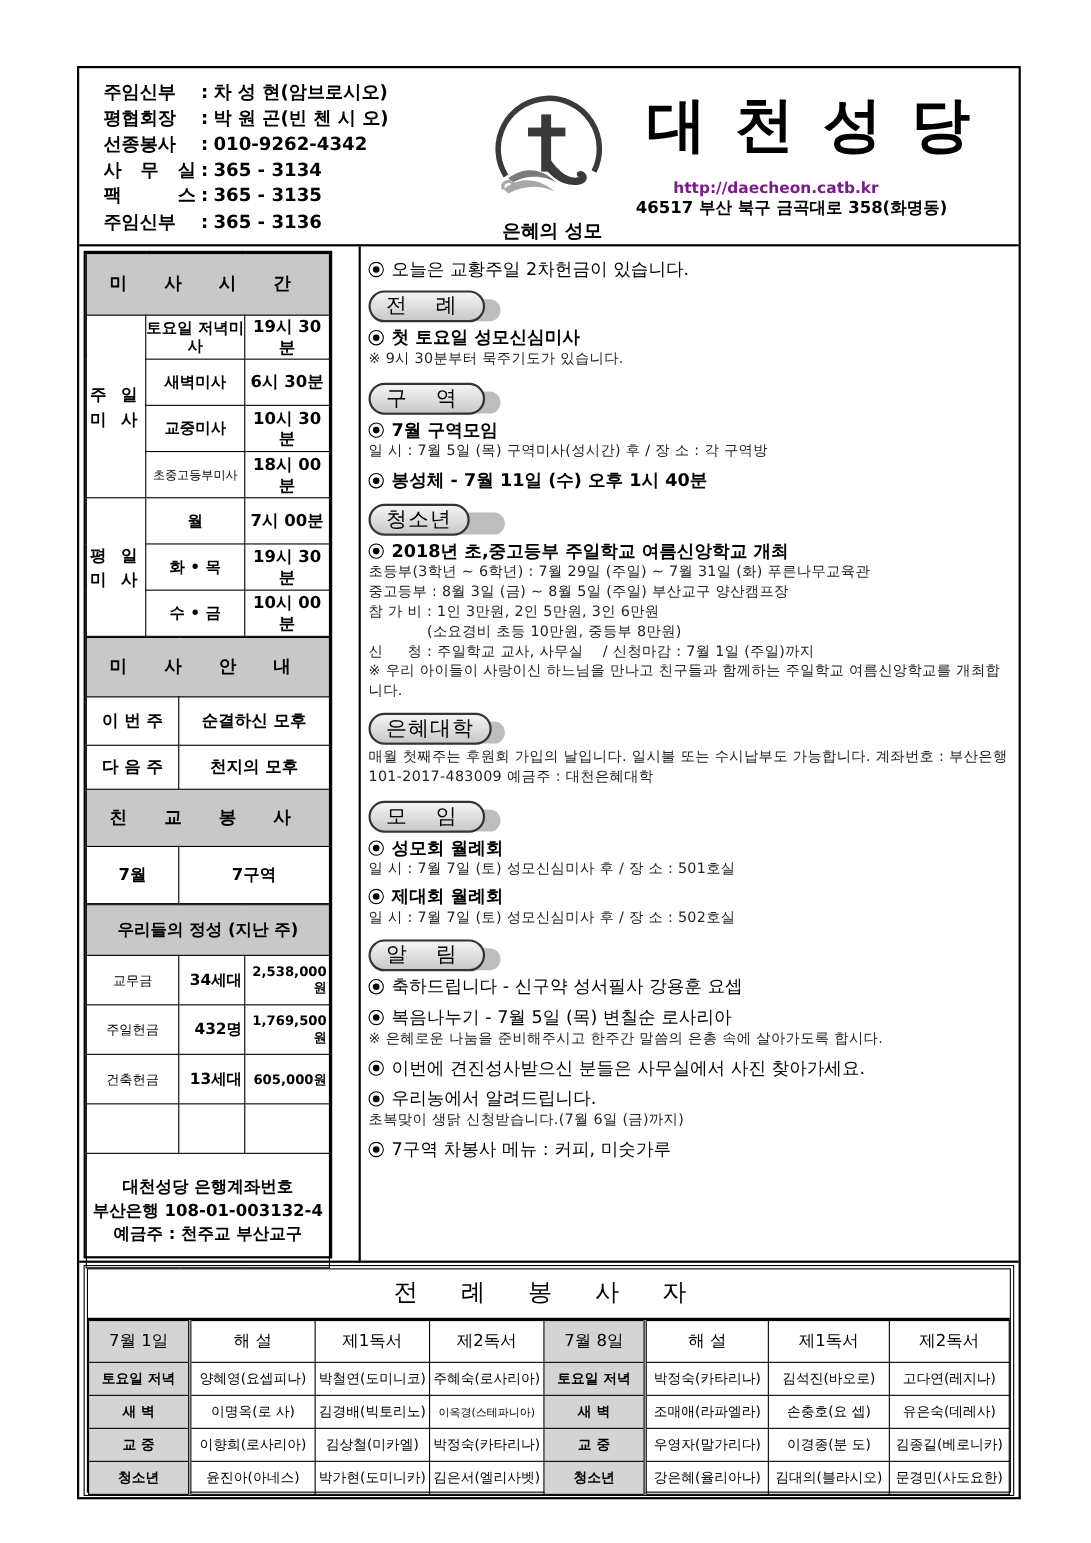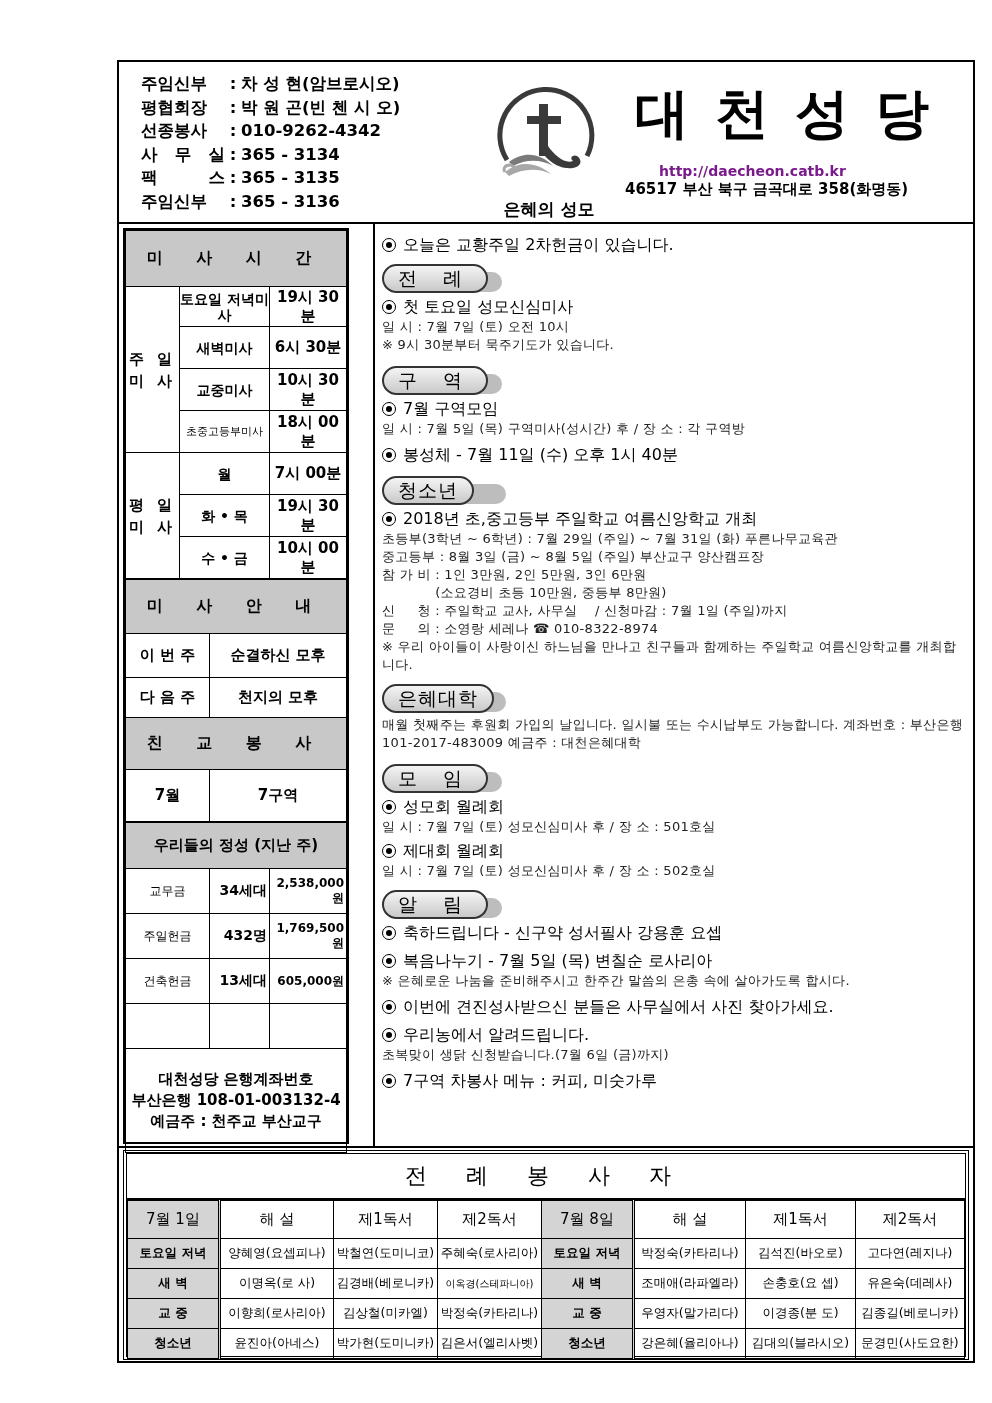--- a/index.html
+++ b/index.html
@@ -1,19 +1,19 @@
 <!DOCTYPE html>
 <html><head>
 <meta charset="utf-8">
 <style>
   * { box-sizing: border-box; margin: 0; padding: 0; }
   html, body { width: 992px; height: 1403px; background: #ffffff; }
   body { position: relative; font-family: "DejaVu Sans", "Liberation Sans", sans-serif; color: #000; overflow: hidden; }
 
-  #page { position: absolute; left: 70px; top: 60px; width: 858px; height: 1303px; border: 2px solid #000; margin-left: 47px; }
+  #page { position: absolute; left: 70px; top: 60px; width: 858px; height: 1303px; border: 2px solid #000; }
 
   
   #header { position: absolute; left: 0; top: 0; width: 854px; height: 162px; border-bottom: 2px solid #000; }
   #contact { position: absolute; left: 22px; top: 10px; font-size: 16.5px; font-weight: bold; line-height: 23.5px; }
   #contact .row { display: flex; white-space: nowrap; }
   #contact .lbl { width: 84px; display: inline-block; text-align: justify; text-align-last: justify; }
   #contact .sep { width: 16px; text-align: center; display: inline-block; }
   #logo { position: absolute; left: 360px; top: 20px; width: 140px; height: 140px; }
   #logo svg { position: absolute; left: 10px; top: 4px; }
   #logo-caption { position: absolute; left: 0; top: 116px; width: 140px; text-align: center; font-size: 17px; font-weight: bold; }
@@ -30,21 +30,21 @@
   .mass-type { font-size: 14px; line-height: 16px; }
   .mass-time { font-size: 15px; }
   .grp { font-size: 15px; line-height: 22px; letter-spacing: 4px; }
   .small-lbl { font-size: 11px; font-weight: normal !important; }
   .off-lbl { font-size: 12px; font-weight: normal !important; }
   .bank-info { font-size: 15px; line-height: 21px; padding: 20px 0; }
 
   
   #right { position: absolute; left: 257px; top: 166px; width: 595px; height: 916px; padding: 6px 6px 0 6px; font-family: "DejaVu Sans", sans-serif; }
   .bullet-line { font-size: 16px; line-height: 22px; white-space: nowrap; display: flex; align-items: center; }
-  .bullet-line.bold { font-weight: normal; text-align: right; }
+  .bullet-line.bold { font-weight: bold; text-align: right; }
   .bullet { display: inline-block; width: 14px; height: 14px; border: 1.5px solid #000; border-radius: 50%; position: relative; margin-right: 7px; flex: none; }
   .bullet::after { content: ""; position: absolute; left: 2.5px; top: 2.5px; width: 6px; height: 6px; border-radius: 50%; background: #000; }
   .detail { font-size: 13px; line-height: 18px; color: #222; white-space: nowrap; letter-spacing: 0.3px; }
   .detail.wrap { white-space: normal; }
   .pill-wrap { position: relative; height: 34px; margin-top: 6px; }
   .pill { position: absolute; left: 0; top: 2px; height: 29px; padding: 0 14px; border: 2px solid #333; border-radius: 15px; background: linear-gradient(#f4f4f4, #c9c9c9); font-size: 19px; line-height: 25px; letter-spacing: 10px; z-index: 2; }
   .pill-shadow { position: absolute; top: 10px; height: 20px; border-radius: 10px; background: #bdbdbd; z-index: 1; }
   .gap4 { height: 4px; }
   .gap6 { height: 6px; }
 
@@ -234,21 +234,20 @@
       </div>
 
     <div class="pill-wrap">
         <div class="pill-shadow" style="left:70px;width:50px"></div>
         <div class="pill">전 례</div>
       </div>
     <div class="bullet-line bold">
         <span class="bullet"></span>
         <span>첫 토요일 성모신심미사</span>
       </div>
-    <div class="detail">일 시 : 7월 7일 (토) 오전 10시</div>
     <div class="detail">※ 9시 30분부터 묵주기도가 있습니다.</div>
 
     <div class="pill-wrap" style="margin-top:10px">
         <div class="pill-shadow" style="left:70px;width:50px"></div>
         <div class="pill">구 역</div>
       </div>
     <div class="bullet-line bold">
         <span class="bullet"></span>
         <span>7월 구역모임</span>
       </div>
@@ -265,21 +264,20 @@
       </div>
     <div class="bullet-line bold">
         <span class="bullet"></span>
         <span>2018년 초,중고등부 주일학교 여름신앙학교 개최</span>
       </div>
     <div class="detail">초등부(3학년 ~ 6학년) : 7월 29일 (주일) ~ 7월 31일 (화) 푸른나무교육관</div>
     <div class="detail">중고등부 : 8월 3일 (금) ~ 8월 5일 (주일)   부산교구 양산캠프장</div>
     <div class="detail">참 가 비 : 1인 3만원, 2인  5만원, 3인  6만원</div>
     <div class="detail" style="white-space:pre">            (소요경비 초등 10만원, 중등부 8만원)</div>
     <div class="detail" style="white-space:pre">신     청 : 주일학교 교사, 사무실    / 신청마감 : 7월 1일 (주일)까지</div>
-    <div class="detail" style="white-space:pre">문     의 : 소영랑 세레나 ☎ 010-8322-8974</div>
     <div class="detail wrap">※ 우리 아이들이 사랑이신 하느님을 만나고 친구들과 함께하는 주일학교 여름신앙학교를 개최합니다.</div>
 
     <div class="pill-wrap" style="margin-top:8px">
         <div class="pill-shadow" style="left:94px;width:30px"></div>
         <div class="pill" style="letter-spacing:1px">은혜대학</div>
       </div>
     <div class="detail wrap">매월 첫째주는 후원회 가입의 날입니다. 일시불 또는 수시납부도 가능합니다.  계좌번호 : 부산은행 101-2017-483009  예금주 : 대천은혜대학</div>
 
     <div class="pill-wrap" style="margin-top:10px">
         <div class="pill-shadow" style="left:70px;width:50px"></div>
@@ -362,21 +360,21 @@
         <td>박철연(도미니코)</td>
         <td>주혜숙(로사리아)</td>
         <td class="role-cell">토요일 저녁</td>
         <td>박정숙(카타리나)</td>
         <td>김석진(바오로)</td>
         <td>고다연(레지나)</td>
       </tr>
       <tr>
         <td class="role-cell">새 벽</td>
         <td>이명옥(로 사)</td>
-        <td>김경배(베로니카)</td>
+        <td>김경배(빅토리노)</td>
         <td style="font-size:10px">이옥경(스테파니아)</td>
         <td class="role-cell">새 벽</td>
         <td>조매애(라파엘라)</td>
         <td>손충호(요 셉)</td>
         <td>유은숙(데레사)</td>
       </tr>
       <tr>
         <td class="role-cell">교 중</td>
         <td>이향희(로사리아)</td>
         <td>김상철(미카엘)</td>

